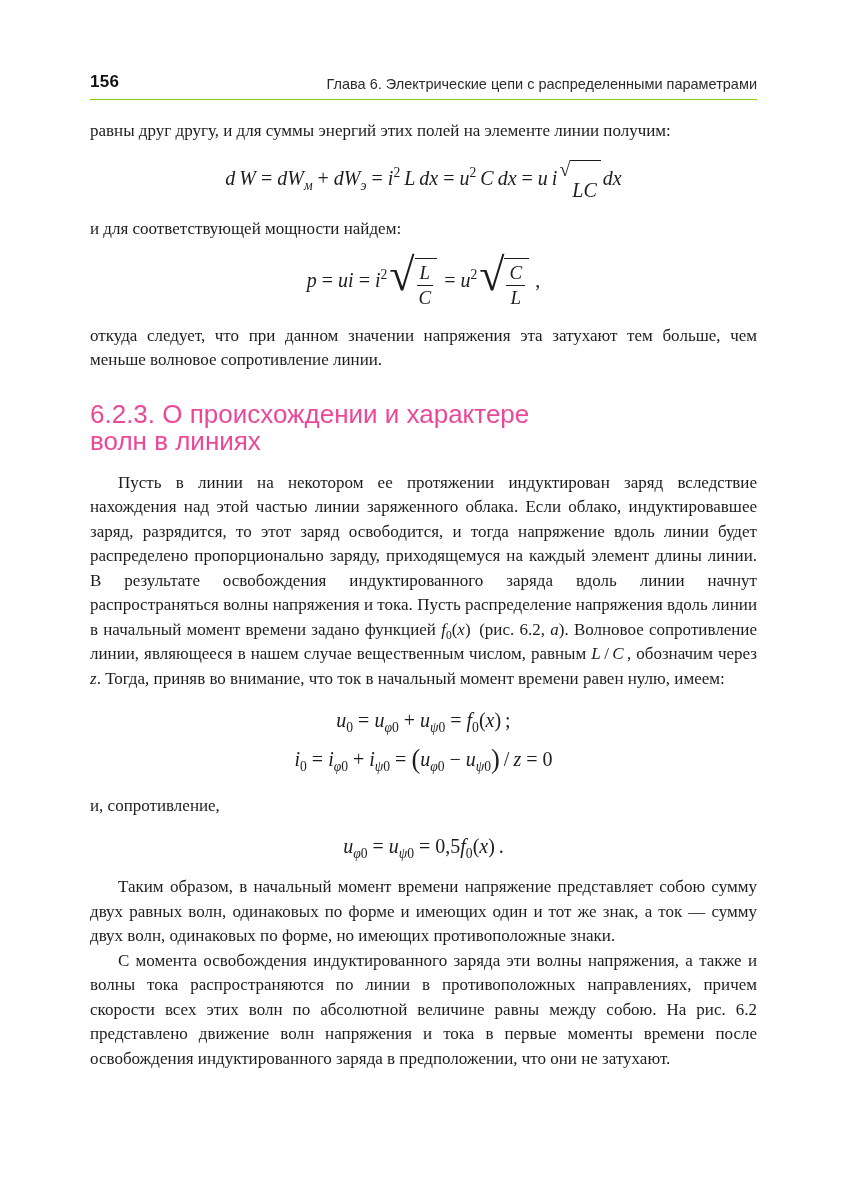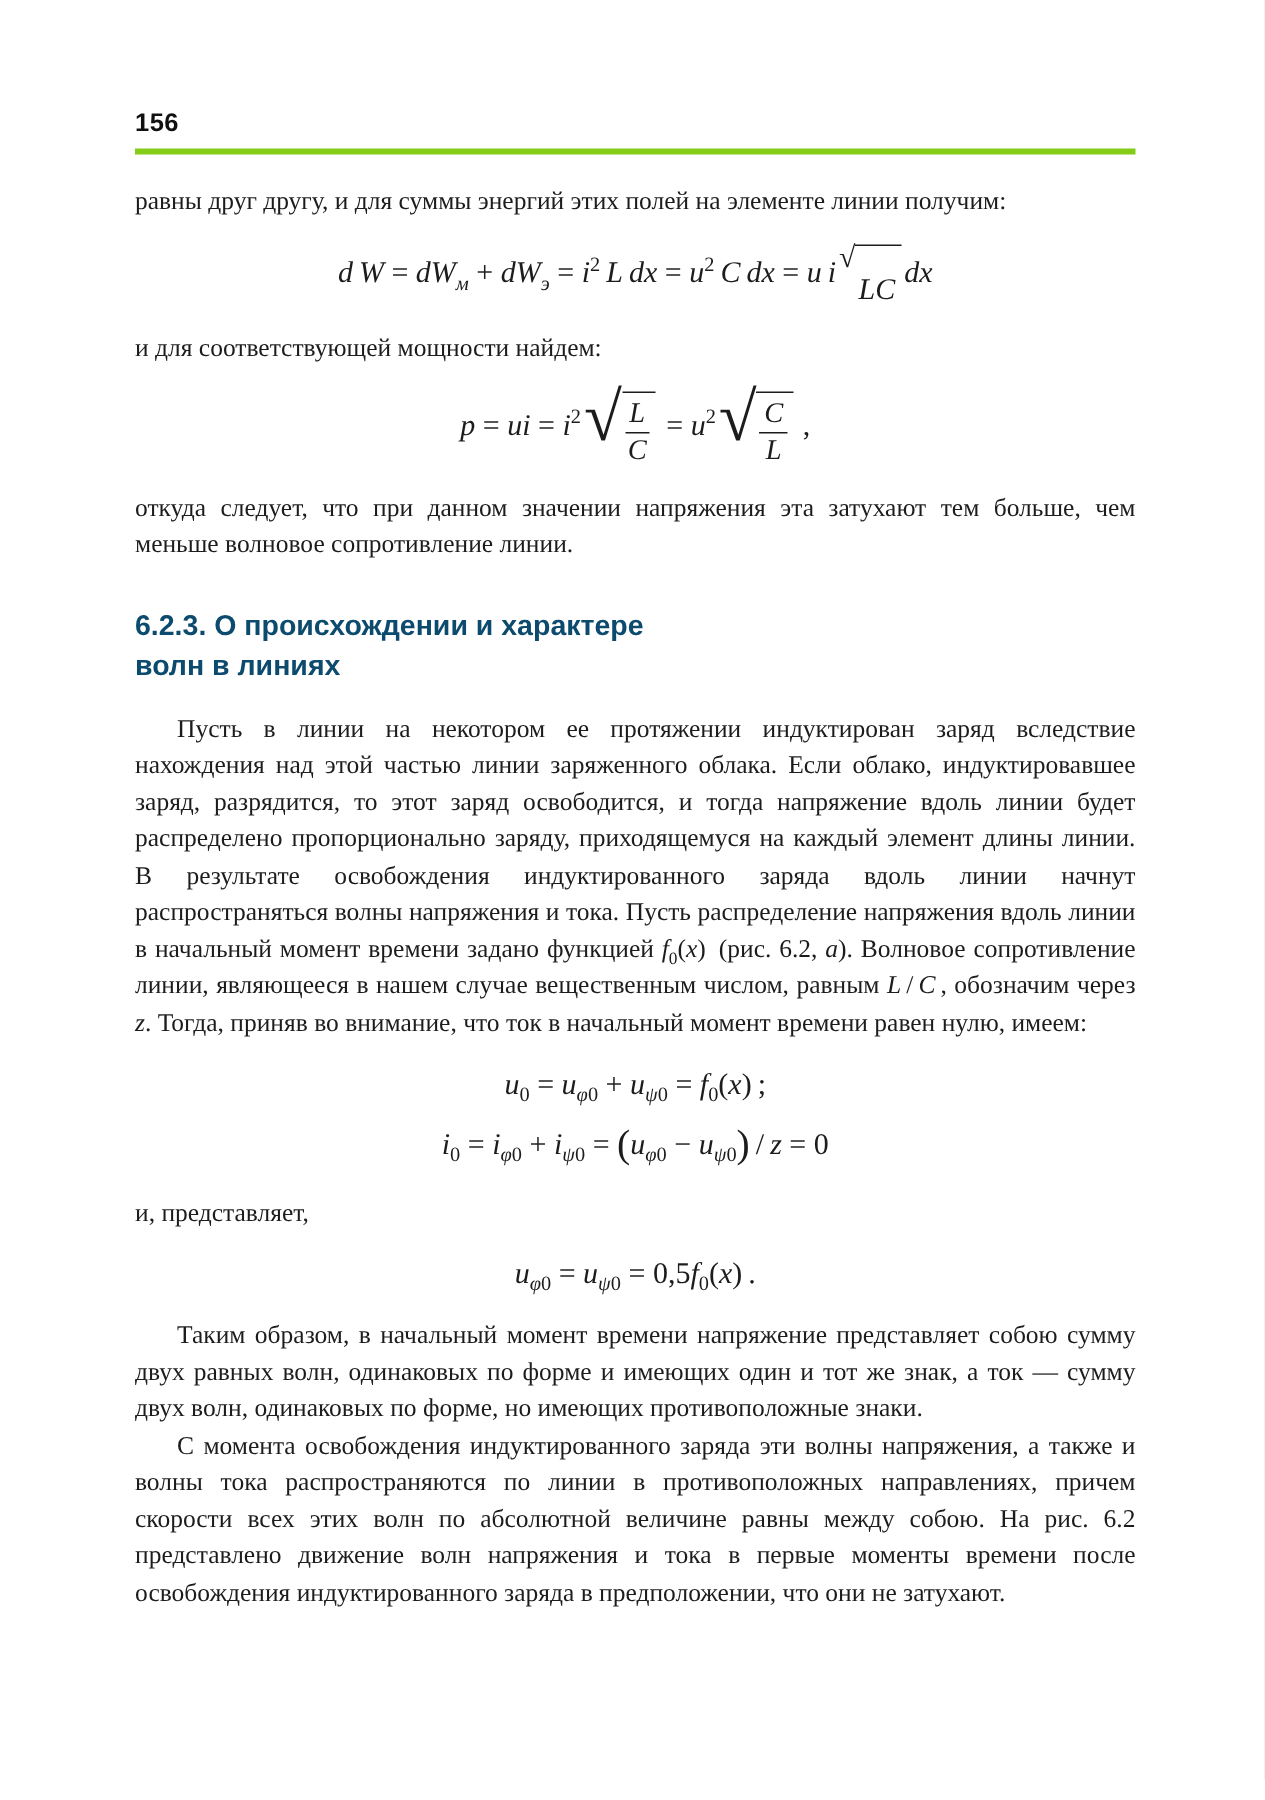--- a/index.html
+++ b/index.html
@@ -12,43 +12,43 @@
     padding: 72px 86px 40px 90px;
     font-family: "Liberation Serif", serif;
     color: #1c1c1c;
     overflow: hidden;
   }
   
   .page-header {
     display: flex;
     justify-content: space-between;
     align-items: flex-end;
-    border-bottom: 4px solid #84cc16;
+    border-bottom: 1px solid #84cc16;
     padding-bottom: 7px;
     font-family: "Liberation Sans", sans-serif;
   }
   .page-number { font-size: 17px; font-weight: bold; color: #111; letter-spacing: 0.3px; }
   .chapter-title { font-size: 14.5px; color: #2b2b2b; }
   
   .content { margin-top: 19px; }
   p.para {
     margin: 0;
     font-size: 17px;
     line-height: 24.5px;
     text-align: justify;
     hyphens: manual;
   }
   p.para.indent { text-indent: 28px; }
   
   h2.section-heading {
     font-family: "Liberation Sans", sans-serif;
-    font-weight: bold;
-    font-size: 19px;
+    font-weight: normal;
+    font-size: 26px;
     line-height: 27px;
-    color: #0c4a6e;
+    color: #ec4899;
     margin: 28px 0 16px 0;
   }
   h2.section-heading span { display: block; }
   
   .formula {
     text-align: center;
     font-size: 20px;
     line-height: 1.35;
     margin: 15px 0;
   }
@@ -79,20 +79,21 @@
   .frac .den { display: block; padding-top: 1px; }
   .bigp { font-size: 132%; vertical-align: -2px; }
 </style>
 </head>
 <body>
 
 <div class="page">
 
   <header class="page-header">
     <span class="page-number">156</span>
+    <span class="chapter-title">Глава 6. Электрические цепи с распределенными параметрами</span>
   </header>
 
   <main class="content">
 
     <p class="para">равны друг другу, и для суммы энергий этих полей на элементе линии полу­чим:</p>
 
     <div class="formula"><i>d W</i> = <i>dW</i><sub><i>м</i></sub> + <i>dW</i><sub><i>э</i></sub> = <i>i</i><sup>2</sup> <i>L dx</i> = <i>u</i><sup>2</sup> <i>C dx</i> = <i>u i</i><span class="root">
           <span class="sign">√</span>
           <span class="bar"><i>LC</i></span>
         </span><i>dx</i></div>
@@ -115,21 +116,21 @@
     </h2>
 
 
     <p class="para indent">Пусть в линии на некотором ее протяжении индуктирован заряд вследствие нахождения над этой частью линии заряженного облака. Если облако, индук­тировавшее заряд, разрядится, то этот заряд освободится, и тогда напряжение вдоль линии будет распределено пропорционально заряду, приходящемуся на каждый элемент длины линии. В результате освобождения индуктированного заряда вдоль линии начнут распространяться волны напряжения и тока. Пусть распределение напряжения вдоль линии в начальный момент времени задано функцией <i>f</i><sub>0</sub>(<i>x</i>)  (рис. 6.2, <i>а</i>). Волновое сопротивление линии, являющееся в нашем случае вещественным числом, равным <i>L</i> / <i>C</i> , обозначим через <i>z</i>. Тогда, приняв во внимание, что ток в начальный момент времени равен нулю, имеем:</p>
 
     <div class="formula-group">
       <div class="formula"><i>u</i><sub>0</sub> = <i>u</i><sub><i>φ</i>0</sub> + <i>u</i><sub><i>ψ</i>0</sub> = <i>f</i><sub>0</sub>(<i>x</i>) ;</div>
       <div class="formula"><i>i</i><sub>0</sub> = <i>i</i><sub><i>φ</i>0</sub> + <i>i</i><sub><i>ψ</i>0</sub> = <span class="bigp">(</span><i>u</i><sub><i>φ</i>0</sub> − <i>u</i><sub><i>ψ</i>0</sub><span class="bigp">)</span> / <i>z</i> = 0</div>
     </div>
 
-    <p class="para">и, представляет,</p>
+    <p class="para">и, сопротивление,</p>
 
     <div class="formula"><i>u</i><sub><i>φ</i>0</sub> = <i>u</i><sub><i>ψ</i>0</sub> = 0,5<i>f</i><sub>0</sub>(<i>x</i>) .</div>
 
     <p class="para indent">Таким образом, в начальный момент времени напряжение представляет со­бою сумму двух равных волн, одинаковых по форме и имеющих один и тот же знак, а ток — сумму двух волн, одинаковых по форме, но имеющих противопо­ложные знаки.</p>
 
     <p class="para indent">С момента освобождения индуктированного заряда эти волны напряжения, а также и волны тока распространяются по линии в противоположных направ­лениях, причем скорости всех этих волн по абсолютной величине равны между собою. На рис. 6.2 представлено движение волн напряжения и тока в первые моменты времени после освобождения индуктированного заряда в предполо­жении, что они не затухают.</p>
 
   </main>
 
 </div>

